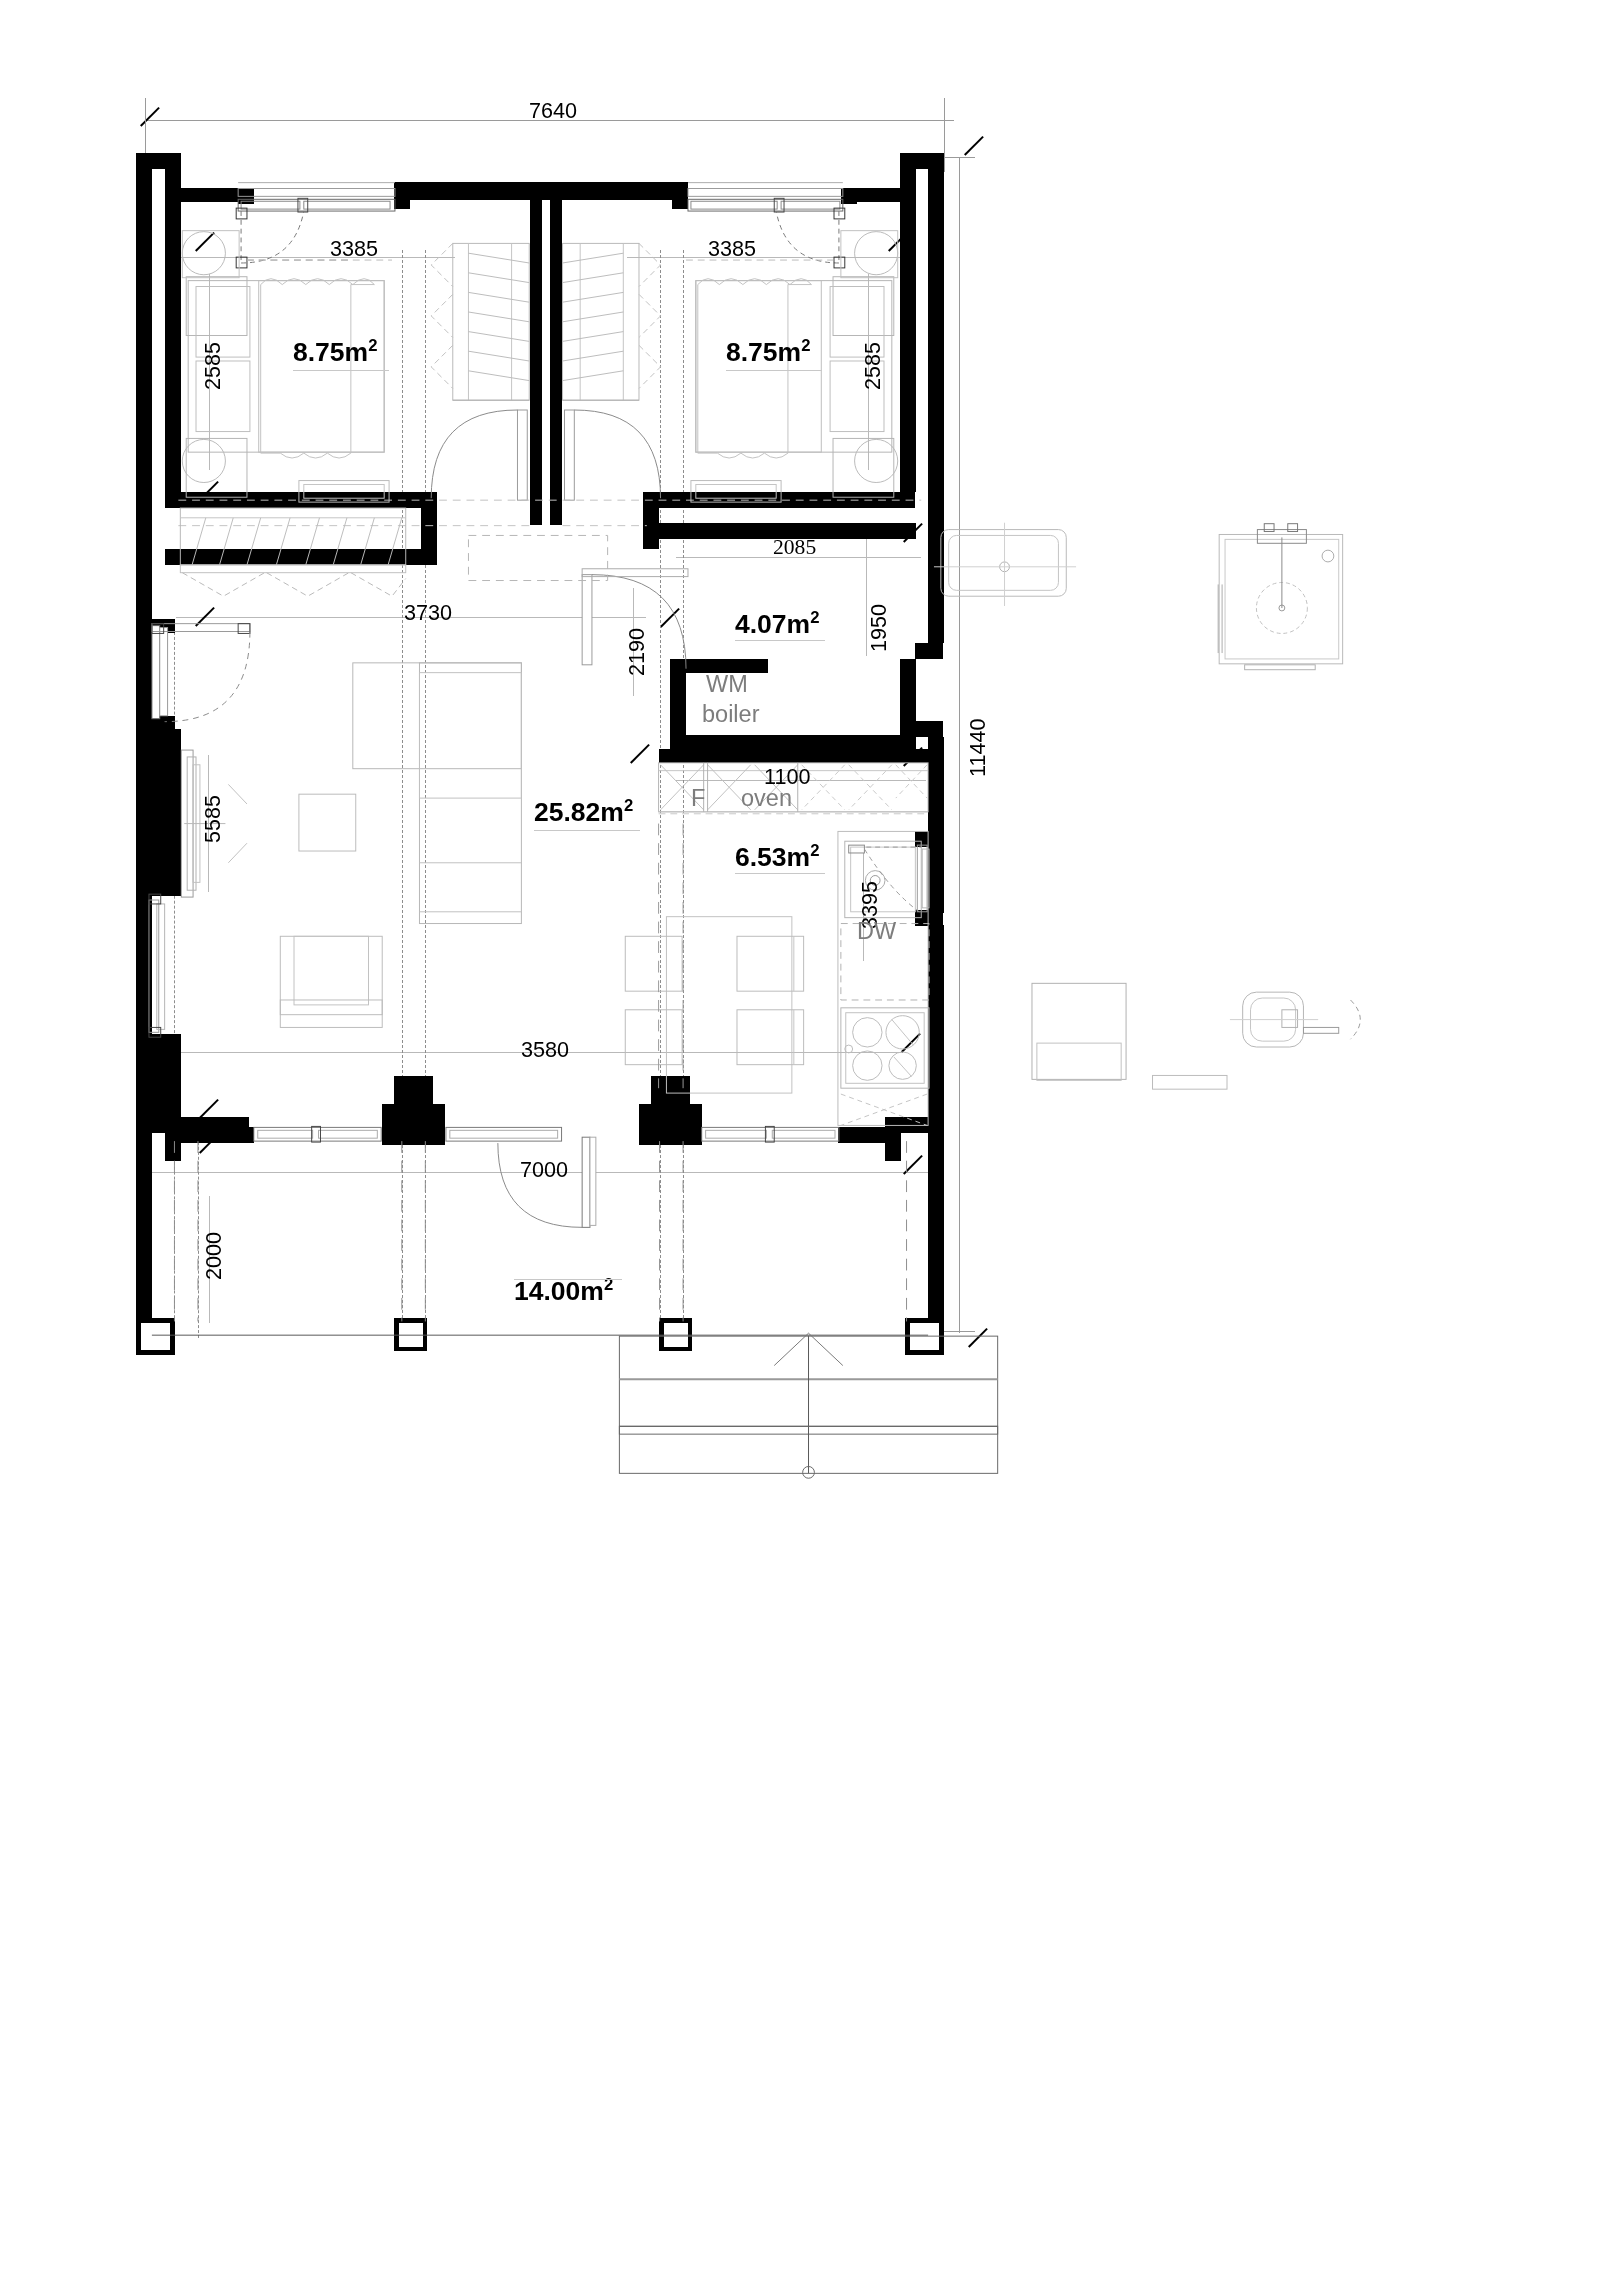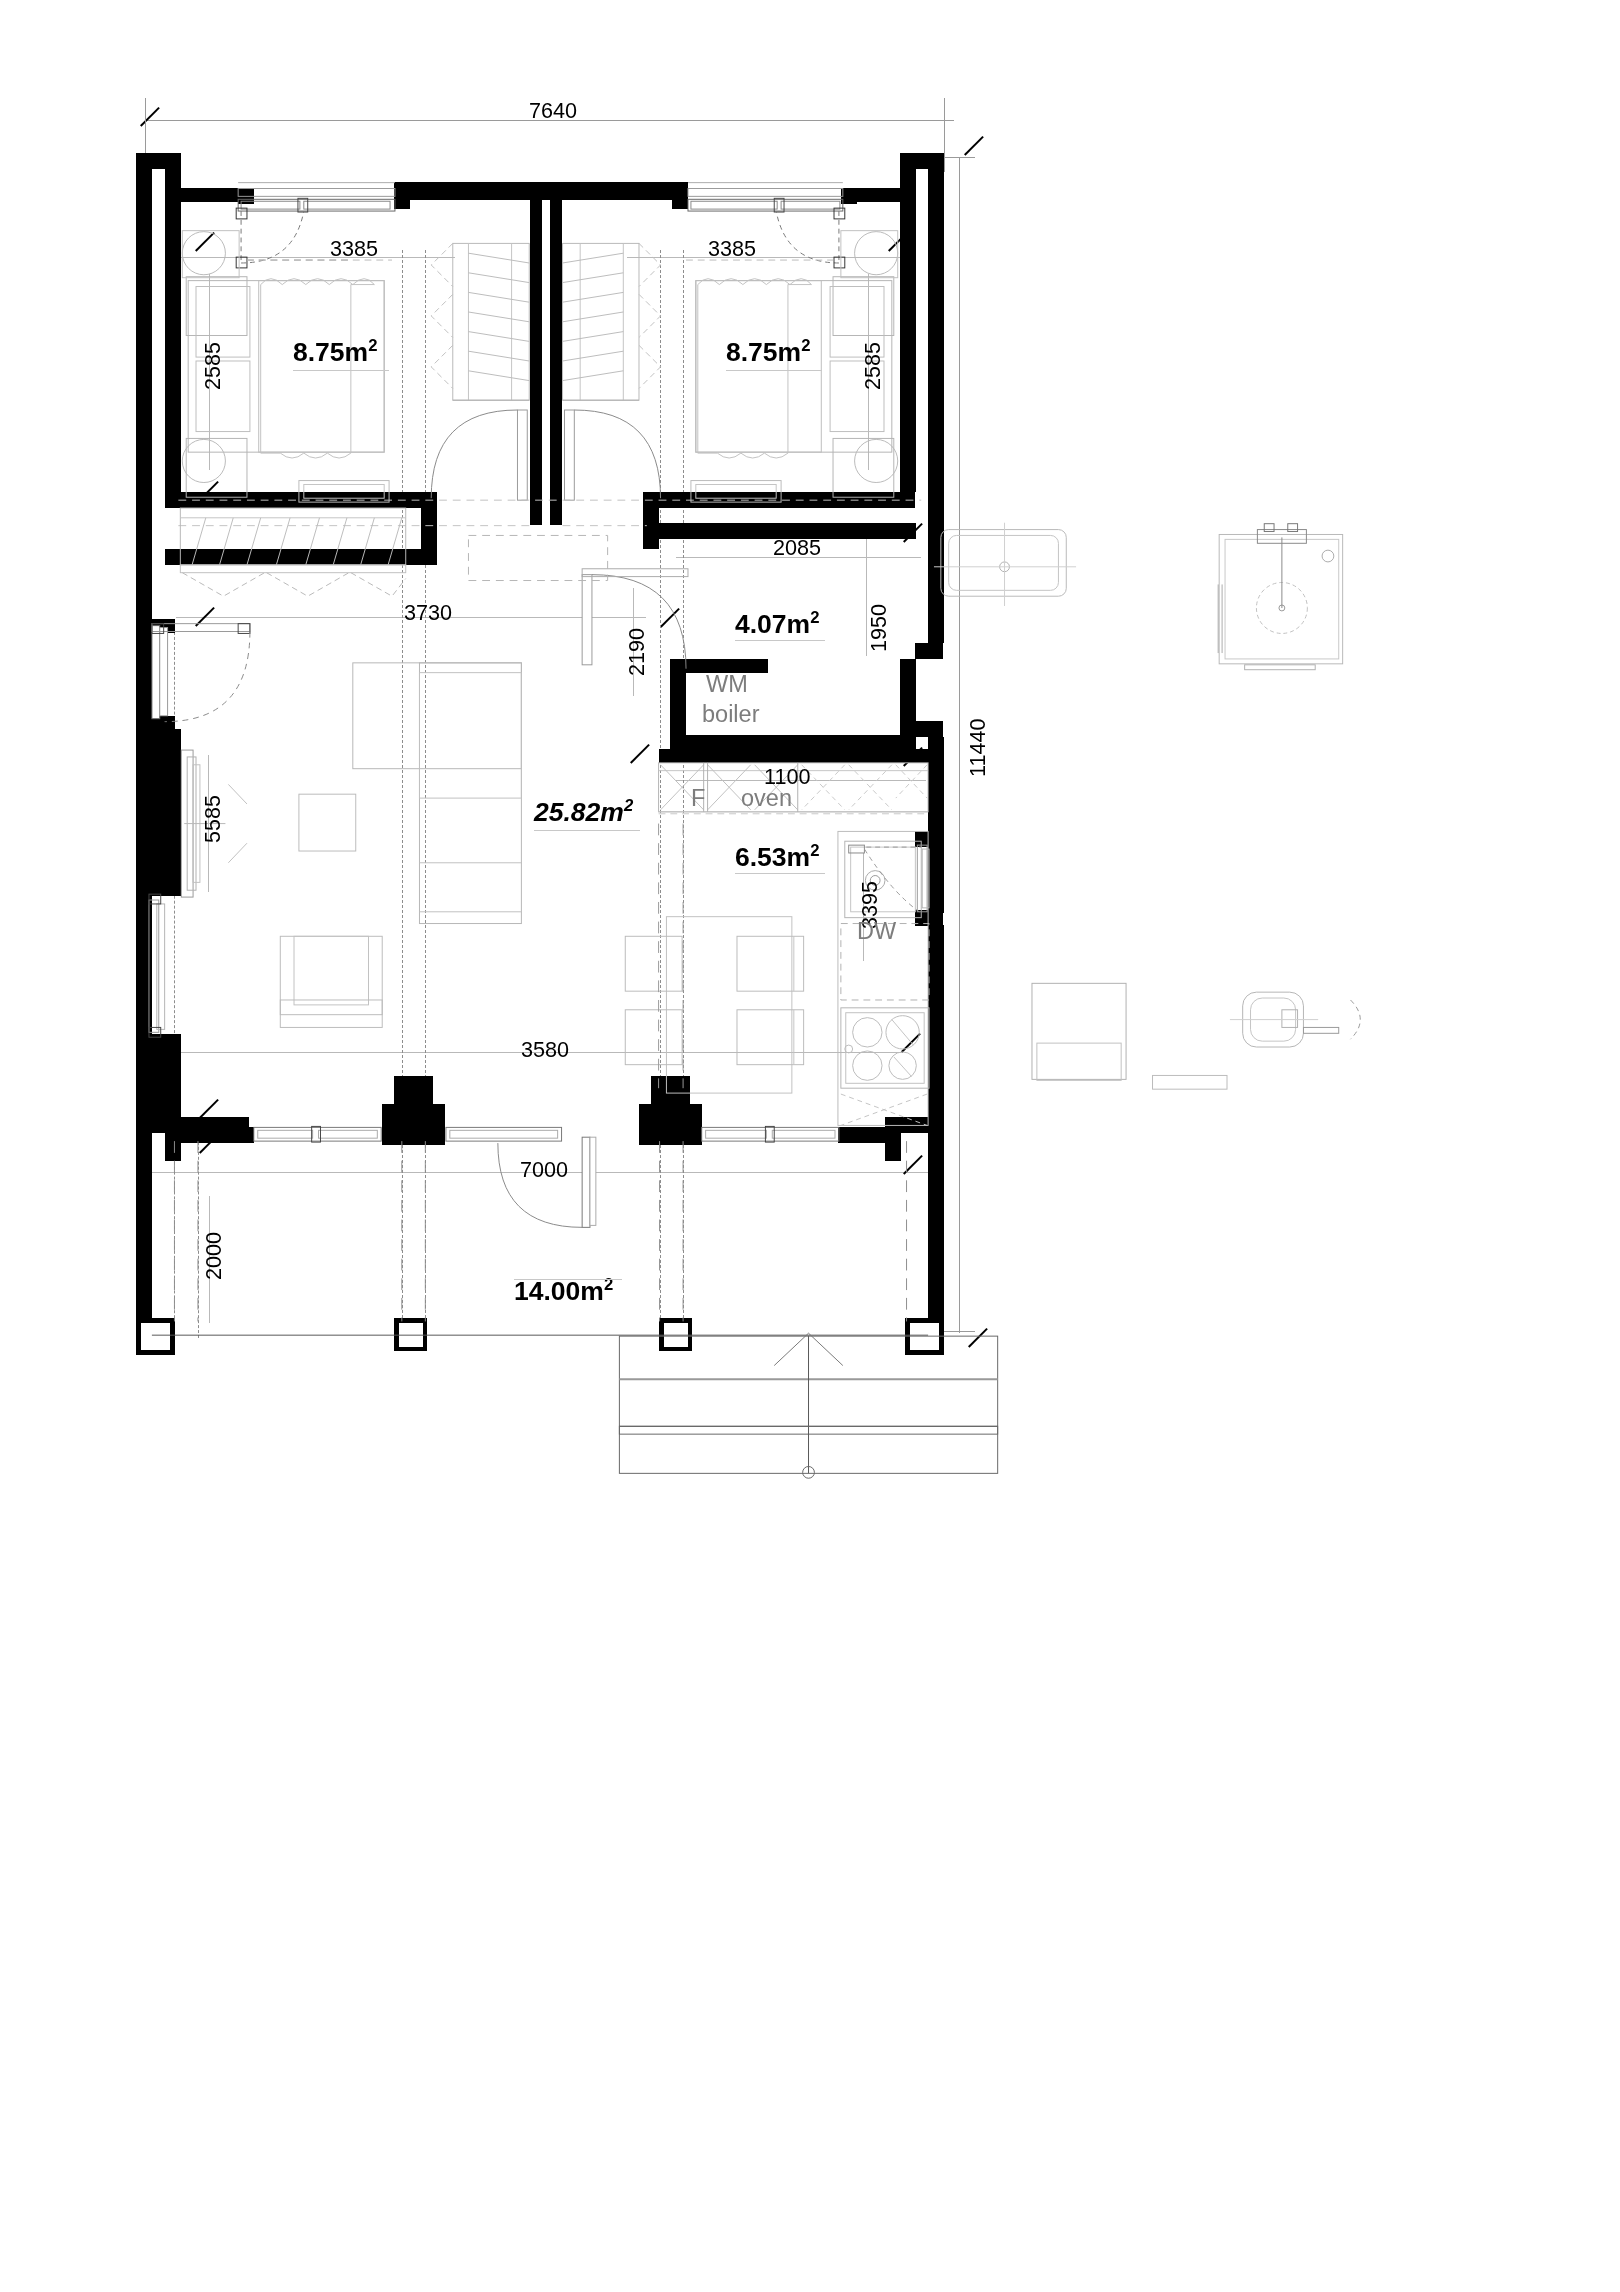--- a/index.html
+++ b/index.html
@@ -452,36 +452,36 @@
       <circle cx="825" cy="1502" r="6" stroke="#666"></circle>
       <path d="M 790 1393 L 825 1360 L 860 1393" stroke="#777"></path>
     </g>
   </svg>
 
   <div class="dimtxt" style="left:529px;top:98px;">7640</div>
   <div class="dimtxt" style="left:330px;top:236px;">3385</div>
   <div class="dimtxt" style="left:708px;top:236px;">3385</div>
   <div class="dimtxt v" style="left:200px;top:390px;">2585</div>
   <div class="dimtxt v" style="left:860px;top:390px;">2585</div>
-  <div class="dimtxt" style="left:773px;top:535px;">2085</div>
+  <div class="dimtxt" style="left:773px;top:535px;font-family:Liberation Serif, serif;">2085</div>
   <div class="dimtxt v" style="left:866px;top:652px;">1950</div>
   <div class="dimtxt" style="left:404px;top:600px;">3730</div>
   <div class="dimtxt v" style="left:624px;top:676px;">2190</div>
   <div class="dimtxt v" style="left:200px;top:843px;">5585</div>
   <div class="dimtxt" style="left:764px;top:764px;">1100</div>
   <div class="dimtxt v" style="left:857px;top:929px;">3395</div>
   <div class="dimtxt" style="left:521px;top:1037px;">3580</div>
   <div class="dimtxt" style="left:520px;top:1157px;">7000</div>
   <div class="dimtxt v" style="left:201px;top:1280px;">2000</div>
   <div class="dimtxt v" style="left:965px;top:777px;">11440</div>
 
   <div class="area" style="left:293px;top:336px;"><span>8.75m</span><sup>2</sup></div>
   <div class="area" style="left:726px;top:336px;"><span>8.75m</span><sup>2</sup></div>
   <div class="area" style="left:735px;top:608px;"><span>4.07m</span><sup>2</sup></div>
-  <div class="area" style="left:534px;top:796px;font-style:italic;"><span>25.82m</span><sup>2</sup></div>
+  <div class="area" style="left:534px;top:796px;"><span>25.82m</span><sup>2</sup></div>
   <div class="area" style="left:735px;top:841px;"><span>6.53m</span><sup>2</sup></div>
   <div class="area" style="left:514px;top:1245px;margin-top:30px;"><span>14.00m</span><sup>2</sup></div>
 
   <div class="thin2" style="left:293px;top:370px;width:96px;height:1px;"></div>
   <div class="thin2" style="left:726px;top:370px;width:96px;height:1px;"></div>
   <div class="thin2" style="left:735px;top:640px;width:90px;height:1px;"></div>
   <div class="thin2" style="left:534px;top:830px;width:106px;height:1px;"></div>
   <div class="thin2" style="left:735px;top:873px;width:90px;height:1px;"></div>
   <div class="thin2" style="left:514px;top:1279px;width:108px;height:1px;"></div>
 

